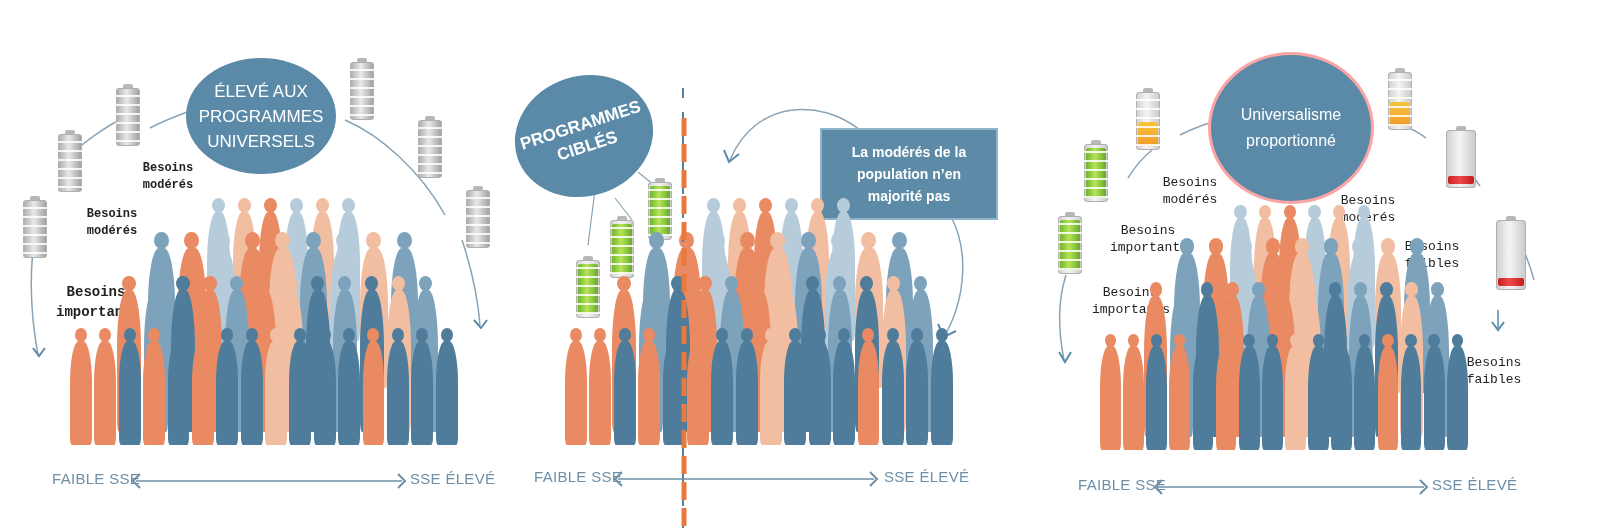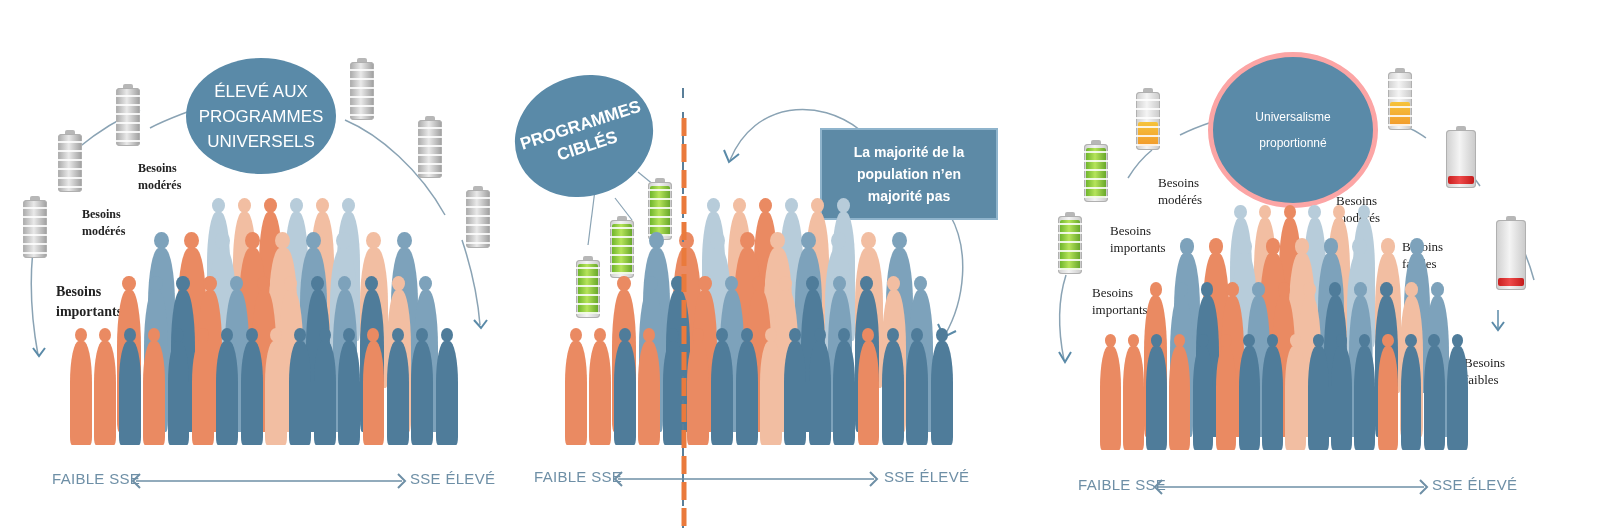--- a/index.html
+++ b/index.html
@@ -1,21 +1,21 @@
 <!DOCTYPE html>
 <html><head>
 <meta charset="utf-8">
 <style>
   html, body { margin: 0; padding: 0; background: #ffffff; }
   body { width: 1598px; height: 529px; position: relative; overflow: hidden; font-family: "Liberation Sans", sans-serif; }
   .panel { position: absolute; top: 0; height: 529px; }
   .abs { position: absolute; }
   .ellipse { position: absolute; background: #5a8aa8; color: #ffffff; display: flex; align-items: center; justify-content: center; text-align: center; font-family: "Liberation Sans", sans-serif; }
   .ellipse span { display: block; }
-  .label { position: absolute; font-family: Liberation Serif, serif; font-size: 13px; line-height: 17px; color: #222; white-space: pre-line; }
+  .label { position: absolute; font-family: Liberation Mono, monospace; font-size: 13px; line-height: 17px; color: #222; text-align: center; white-space: pre-line; }
   .label.bold { font-weight: bold; font-size: 12px; }
   .label.big { font-weight: bold; font-size: 14px; line-height: 20px; }
   .axis-text { position: absolute; font-family: "Liberation Sans", sans-serif; font-size: 15px; color: #6e8fa6; letter-spacing: 0.3px; }
   .battery { position: absolute; width: 24px; height: 62px; }
   .battery .cap { position: absolute; left: 7px; top: 0; width: 10px; height: 5px; background: #b7b7b7; border-radius: 2px 2px 0 0; }
   .battery .body { position: absolute; left: 0; top: 4px; width: 24px; height: 58px; border-radius: 4px; background: linear-gradient(90deg,#cfcfcf,#f4f4f4 45%,#c9c9c9); box-shadow: inset 0 0 0 1px #b0b0b0; overflow: hidden; }
   .battery .fill { position: absolute; left: 2px; right: 2px; bottom: 4px; border-radius: 2px; }
   .battery .stripes { position: absolute; left: 0; right: 0; top: 0; bottom: 0; background: repeating-linear-gradient(180deg, transparent 0 7px, rgba(255,255,255,0.85) 7px 9px); }
   .battery.gray .body { background: linear-gradient(90deg,#a9a9a9,#e9e9e9 45%,#9d9d9d); }
   .fill.green { background: linear-gradient(90deg,#6fb52c,#b6e45a 45%,#68a82a); }
@@ -317,21 +317,21 @@
   <div class="battery" style="left:128px;top:178px;">
       <div class="cap"></div>
       <div class="body">
         <div class="fill green" style="top:4px;"></div>
         <div class="stripes"></div>
       </div>
     </div>
 
   <div class="abs" style="left:300px;top:128px;width:174px;height:88px;background:#5d8aa6;border:2px solid #8fb4cc;color:#fff;display:flex;align-items:center;justify-content:center;text-align:center;font-weight:bold;font-size:14px;line-height:22px;">
     <div>
-      <span style="display:block">La majorité de la</span>
+      <span style="display:block">La modérés de la</span>
       <span style="display:block">population n’en</span>
       <span style="display:block">majorité pas</span>
     </div>
   </div>
 
   <div class="abs crowd" id="crowd2" style="left:45px;top:185px;width:390px;height:260px;">
       <div class="person" style="left: 136.5px; top: 13px; width: 23.4px; height: 143px;">
         <div class="head c-light" style="width: 12.87px; height: 14.8005px; left: 5.265px; top: 0px;"></div>
         <div class="torso c-light" style="left: 0px; width: 23.4px; top: 13.5135px; height: 129.487px;"></div>
       </div>
@@ -525,21 +525,21 @@
     <path d="M88 178 C 96 165, 102 158, 112 150" stroke="#8aa3b4" stroke-width="1.5" fill="none"></path>
     <path d="M140 135 C 150 130, 160 126, 172 122" stroke="#8aa3b4" stroke-width="1.5" fill="none"></path>
     <path d="M368 128 C 375 130, 380 134, 386 138" stroke="#8aa3b4" stroke-width="1.5" fill="none"></path>
     <path d="M418 160 C 430 172, 436 180, 440 186" stroke="#8aa3b4" stroke-width="1.5" fill="none"></path>
     <path d="M472 226 C 484 248, 490 265, 494 280" stroke="#8aa3b4" stroke-width="1.5" fill="none"></path>
     <path d="M19 352 L25 362 L31 352" stroke="#5a8aa8" stroke-width="2" fill="none"></path>
     <line x1="458" y1="310" x2="458" y2="328" stroke="#5a8aa8" stroke-width="1.5"></line>
     <path d="M452 322 L458 330 L464 322" stroke="#5a8aa8" stroke-width="2" fill="none"></path>
   </svg>
 
-  <div class="ellipse" style="left:168px;top:52px;width:160px;height:146px;border-radius:50%;border:5px solid #fca5a5;font-size:12px;line-height:26px;justify-content:center;">
+  <div class="ellipse" style="left:168px;top:52px;width:160px;height:146px;border-radius:50%;border:3px solid #fca5a5;font-size:16px;line-height:26px;justify-content:center;">
     <div>
       <span>Universalisme</span>
       <span>proportionné</span>
     </div>
   </div>
 
   <div class="battery" style="left:18px;top:212px;">
       <div class="cap"></div>
       <div class="body">
         <div class="fill green" style="top:4px;"></div>

